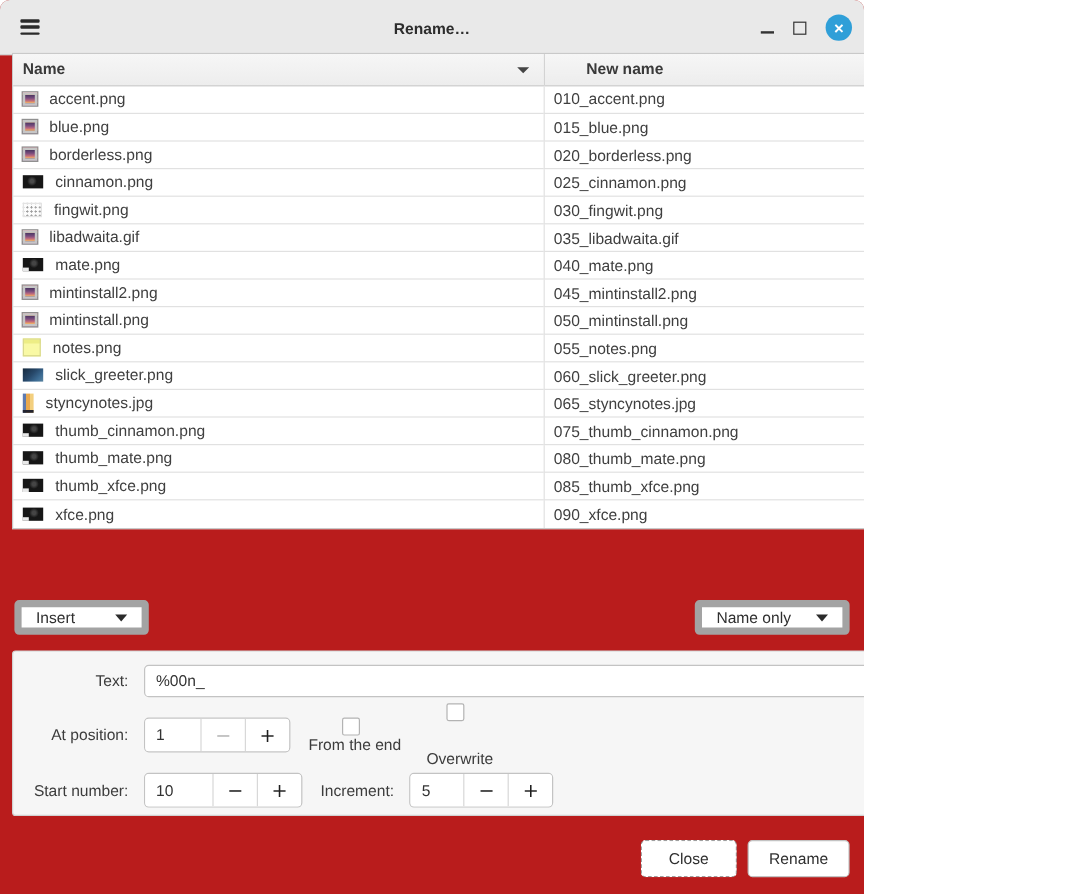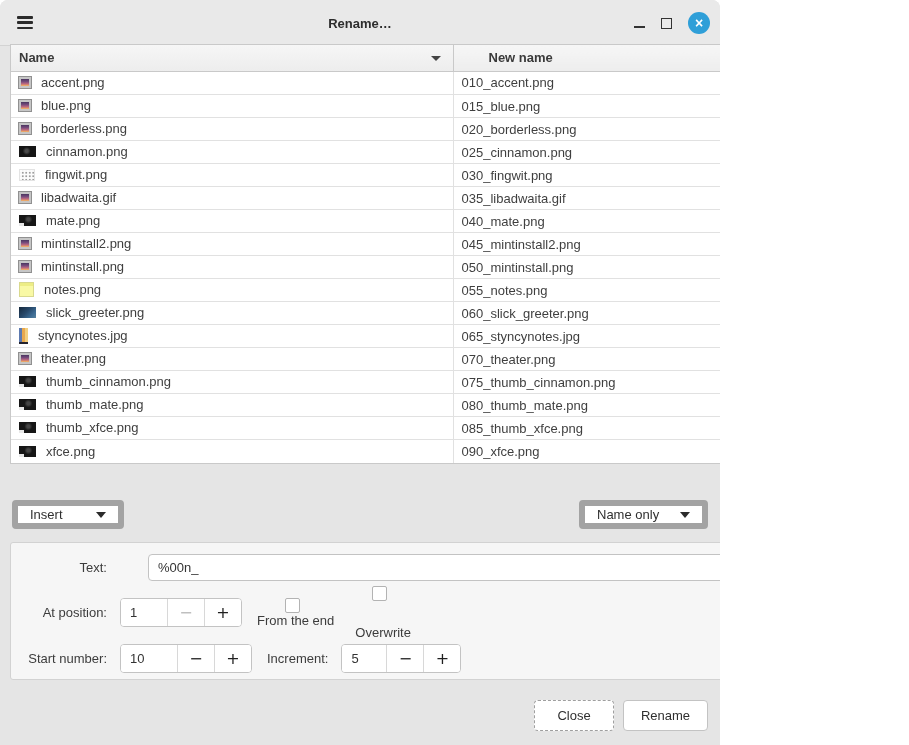--- a/index.html
+++ b/index.html
@@ -1,21 +1,21 @@
 <!DOCTYPE html>
 <html><head>
 <meta charset="utf-8">
 <style>
   * { margin:0; padding:0; box-sizing:border-box; }
   html,body { background:#ffffff; }
   body { font-family:"Liberation Sans", sans-serif; font-size:13px; color:#3c3c3c; }
 
   .window {
     position:relative; width:720px; height:745px;
-    background:#e5e5e5; border-radius:8px 8px 0 0; overflow:hidden;
+    background:#b91c1c; border-radius:8px 8px 0 0; overflow:hidden;
   }
 
   
   .titlebar {
     position:absolute; top:0; left:0; right:0; height:46px;
     background:#e9e9e9; border-bottom:1px solid #d3d3d3;
   }
   .hamburger { position:absolute; left:17px; top:16px; width:16px; height:13px;
     display:flex; flex-direction:column; justify-content:space-between; cursor:pointer; }
   .hamburger i { display:block; height:2.5px; background:#2b2b2b; border-radius:1px; }
@@ -102,21 +102,21 @@
   .dd-insert { left:12px; width:112px; }
   .dd-scope { right:12px; width:129px; }
   .dd-arrow { width:0; height:0; border-left:5px solid transparent; border-right:5px solid transparent; border-top:6px solid #2b2b2b; }
 
   
   .panel {
     position:absolute; left:10px; width:888px; top:542px; height:138px;
     border:1px solid #d2d2d2; border-radius:3px; background:#f6f6f6;
   }
   .prow { position:absolute; left:0; right:14px; display:flex; align-items:center; }
-  .prow-text { top:11px; height:27px;gap:28px; }
+  .prow-text { top:11px; height:27px; }
   .prow-pos { top:55px; height:29px; }
   .prow-num { top:101px; height:29px; }
   .plabel { width:96px; text-align:right; margin-right:13px; color:#3c3c3c; flex:none; }
   .text-input {
     flex:1; height:27px; background:#fff; border:1px solid #c3c3c3; border-radius:4px;
     padding:0 9px; font-family:"Liberation Sans", sans-serif; font-size:13px; color:#333; outline:none;
   }
   .spin {
     display:inline-flex; height:29px; background:#fff; border:1px solid #c3c3c3;
     border-radius:4px; overflow:hidden; flex:none;
@@ -266,27 +266,20 @@
           </tr>
           <tr>
             <td class="name-cell">
               <span class="thumb photo-portrait"></span>
               <span>styncynotes.jpg</span>
             </td>
             <td>065_styncynotes.jpg</td>
           </tr>
           <tr>
             <td class="name-cell">
-              <span class="thumb screenshot-purple"></span>
-              <span>theater.png</span>
-            </td>
-            <td>070_theater.png</td>
-          </tr>
-          <tr>
-            <td class="name-cell">
               <span class="thumb screenshot-dark-panel"></span>
               <span>thumb_cinnamon.png</span>
             </td>
             <td>075_thumb_cinnamon.png</td>
           </tr>
           <tr>
             <td class="name-cell">
               <span class="thumb screenshot-dark-panel"></span>
               <span>thumb_mate.png</span>
             </td>

